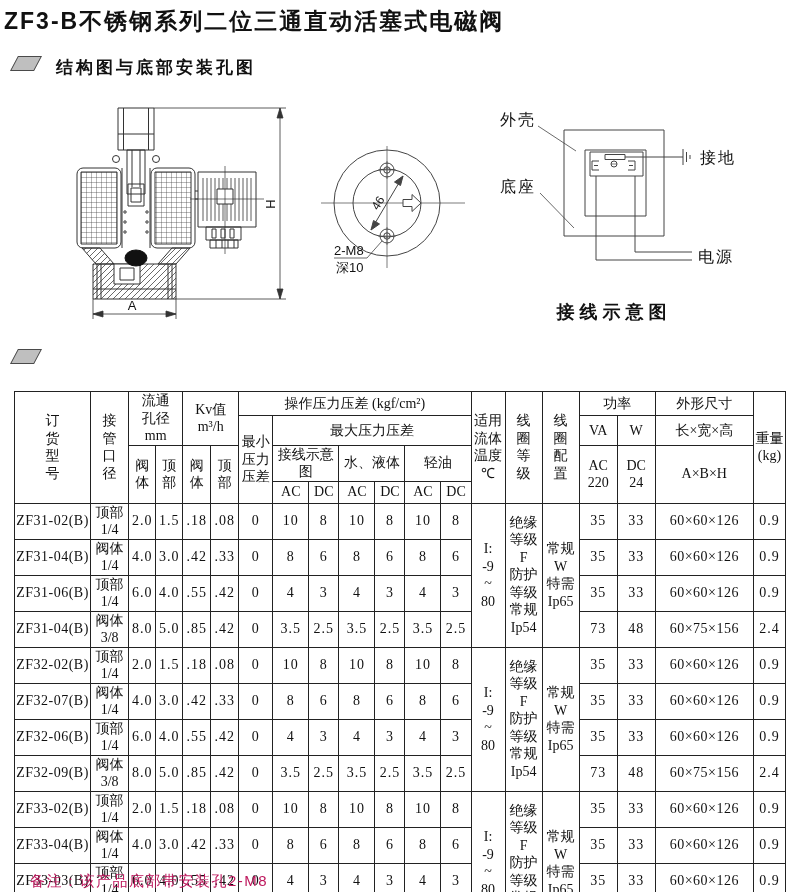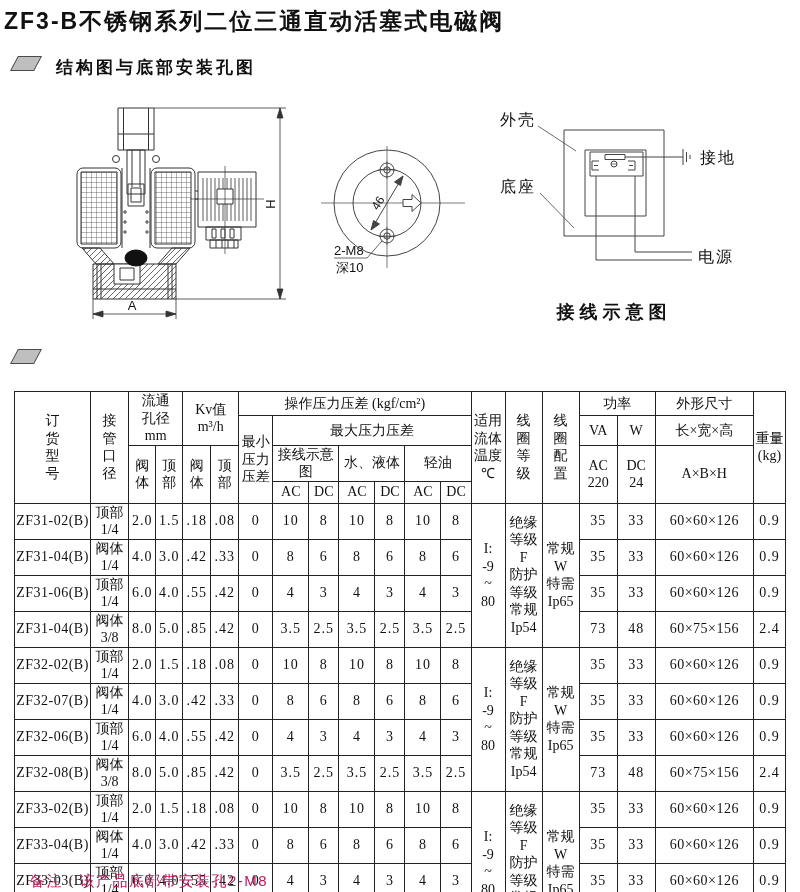--- a/index.html
+++ b/index.html
@@ -501,21 +501,21 @@
       <td class="num">4</td>
       <td class="num">3</td>
       <td class="num">4</td>
       <td class="num">3</td>
       <td class="num">35</td>
       <td class="num">33</td>
       <td class="dims">60×60×126</td>
       <td class="num">0.9</td>
     </tr>
     <tr class="body-row">
-      <td class="model">ZF32-08(B)</td>
+      <td class="model">ZF32-09(B)</td>
       <td class="port">阀体
 3/8</td>
       <td class="num">8.0</td>
       <td class="num">5.0</td>
       <td class="num">.85</td>
       <td class="num">.42</td>
       <td class="num">0</td>
       <td class="num">3.5</td>
       <td class="num">2.5</td>
       <td class="num">3.5</td>

